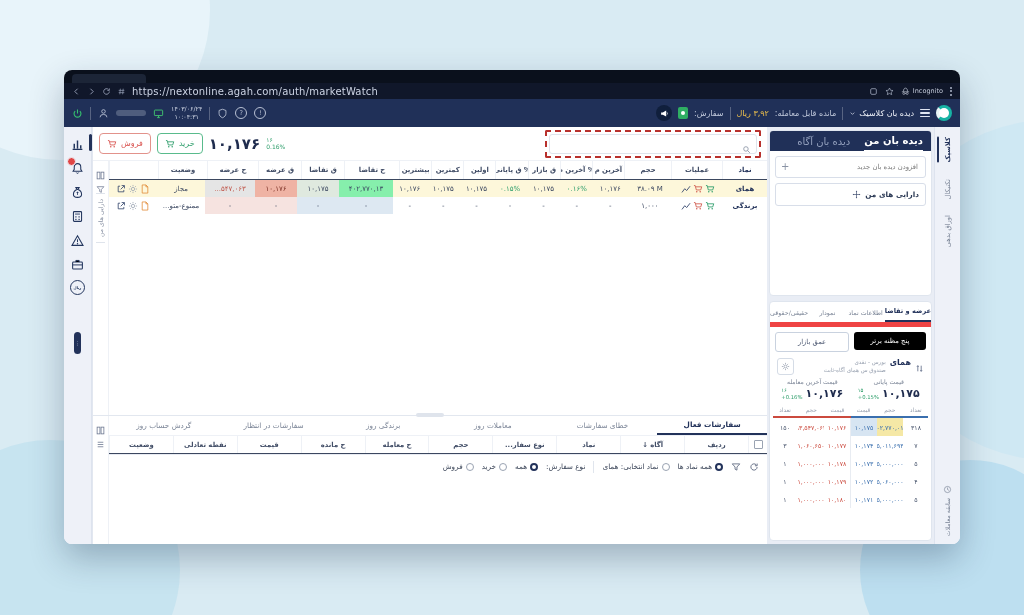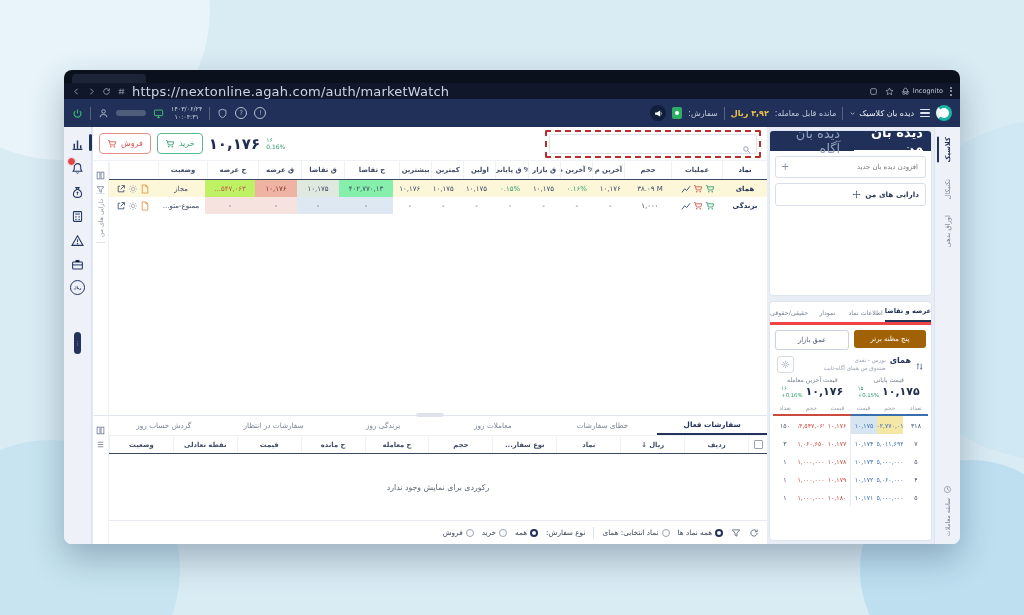--- a/index.html
+++ b/index.html
@@ -12,35 +12,35 @@
   .c4{width:220px;height:220px;left:860px;top:460px;background:#bddff0}
 
   
   .win{position:absolute;left:64px;top:70px;width:896px;height:474px;border-radius:8px;overflow:hidden;
        box-shadow:0 14px 34px rgba(20,40,70,.30);display:flex;flex-direction:column;background:#fff}
   .tabstrip{height:13px;background:#0a101c;display:flex;align-items:flex-end;padding:0 8px}
   .tab-shape{width:74px;height:9px;background:#1c2537;border-radius:4px 4px 0 0}
   .addressbar{height:16px;background:#10172a;display:flex;align-items:center;gap:6px;padding:0 8px;color:#9aa4ba;font-size:7px}
   .navic{width:9px;height:9px;flex:0 0 auto}
   .navic svg{width:100%;height:100%}
-  .url{color:#cdd4e4;font-size:13px;letter-spacing:.2px}
+  .url{color:#cdd4e4;font-size:10px;letter-spacing:.2px}
   .abar-right{margin-left:auto;display:flex;align-items:center;gap:7px;color:#aeb7ca}
   .incog{display:flex;align-items:center;gap:3px;font-size:6.5px;color:#c4cbda}
   .kebab{display:flex;flex-direction:column;gap:1.5px}
   .kebab i{width:2px;height:2px;border-radius:50%;background:#aeb7ca}
 
   
   .appheader{height:28px;background:#203058;display:flex;direction:rtl;align-items:center;gap:6px;padding:0 8px;color:#e8ecf5;font-size:8px}
   .logo{width:16px;height:16px;border-radius:50%;background:#fff;border:3px solid #17b3a4;border-left-color:#e8f6f5;box-sizing:border-box}
   .hamb{display:flex;flex-direction:column;gap:2px;cursor:pointer}
   .hamb i{width:10px;height:1.4px;background:#dfe5f2;border-radius:1px}
   .hsel{display:flex;align-items:center;gap:3px;font-size:8px;color:#f2f5fb}
   .hdiv{width:1px;height:13px;background:rgba(255,255,255,.25)}
   .hlabel{color:#c3cbdd}
-  .hval{color:#f0c24b;font-weight:bold}
+  .hval{color:#f0c24b;font-weight:normal}
   .gbadge{width:10px;height:12px;background:#2fae63;border-radius:2px;display:flex;align-items:center;justify-content:center}
   .gbadge i{width:4px;height:4px;background:#fff;border-radius:50%}
   .mega{width:16px;height:16px;border-radius:50%;background:#101f3c;display:flex;align-items:center;justify-content:center;color:#fff}
   .mega svg{width:9px;height:9px}
   .hspacer{flex:1}
   .hleft{display:flex;direction:ltr;align-items:center;gap:7px}
   .hic{width:11px;height:11px;color:#b6bfd2}
   .hic svg{width:100%;height:100%}
   .pwr{color:#35c06f}
   .mon{color:#3fbf6f}
@@ -94,21 +94,21 @@
   .c-sprice{flex:0 0 40px}
   .c-svol{flex:0 0 48px}
   .c-status{flex:0 0 46px}
   .c-acts{flex:0 0 46px}
   .ltr{direction:ltr}
   .pos{color:#2e9e6b}
   .r0{background:#fdf7da}
   .r0 .c-dvol{background:#86efac}
   .r0 .c-dprice{background:#dfe9df}
   .r0 .c-sprice{background:#efb3a4;color:#7c2f24}
-  .r0 .c-svol{background:#bef264;color:#c0564a}
+  .r0 .c-svol{background:#e5e5e5;color:#c0564a}
   .r1 .c-dvol,.r1 .c-dprice{background:#dde8f2}
   .r1 .c-sprice,.r1 .c-svol{background:#f6e3e0}
   .ticon{width:10px;height:10px;display:inline-flex}
   .ticon svg{width:100%;height:100%}
   .main-empty{flex:1;background:#fff}
 
   .bpanel{position:relative;height:128px;border-top:1px solid #e2e7ef;display:flex}
   .grip{position:absolute;top:-3px;left:50%;transform:translateX(-50%);width:28px;height:4px;border-radius:2px;background:#dfe4ec}
   .bp-col{flex:1;display:flex;flex-direction:column;direction:rtl;min-width:0}
   .btabs{display:flex;height:19px;border-bottom:1px solid #eef1f6}
@@ -125,37 +125,37 @@
   .radio{width:8px;height:8px;border:1px solid #9aa3b2;border-radius:50%;box-sizing:border-box;flex:0 0 auto}
   .radio.on{border:2.5px solid #22325a}
   .ritem{display:flex;align-items:center;gap:3px;cursor:pointer}
   .sep{width:1px;height:12px;background:#e0e5ed}
 
   
   .rightcol{width:163px;display:flex;flex-direction:column;gap:5px;padding:3px 2px;direction:rtl}
   .card{background:#fff;border:1px solid #dfe5ee;border-radius:4px;overflow:hidden}
   .card1{height:164px;display:flex;flex-direction:column}
   .c1head{height:20px;background:#203058;display:flex;align-items:center;padding:0 8px;gap:14px}
-  .wtab{font-size:13px;color:#93a0bd;height:100%;display:flex;align-items:center;cursor:pointer}
+  .wtab{font-size:10px;color:#93a0bd;height:100%;display:flex;align-items:center;cursor:pointer}
   .wtab.active{color:#fff;font-weight:bold;border-bottom:2px solid #fff}
   .c1body{padding:5px;display:flex;flex-direction:column;gap:5px}
   .addrow{height:20px;border:1px solid #d8dee9;border-radius:3px;display:flex;align-items:center;justify-content:space-between;padding:0 5px}
   .addrow input{border:0;outline:0;flex:1;font-size:6.8px;background:transparent;direction:rtl;font-family:"DejaVu Sans",sans-serif}
   .plus{color:#8a93a5;font-size:10px;line-height:1}
   .wlitem{height:21px;border:1px solid #d8dee9;border-radius:3px;display:flex;align-items:center;gap:4px;padding:0 6px;font-size:7.3px;font-weight:bold;color:#2c3a55;cursor:pointer}
   .mvic{width:9px;height:9px;color:#3b4a6d}
   .mvic svg{width:100%;height:100%}
 
   .card2{flex:1;display:flex;flex-direction:column;min-height:0}
-  .dtabs{display:flex;height:20px;border-bottom:3px solid #ef4444}
+  .dtabs{display:flex;height:20px;border-bottom:5px solid #ef4444}
   .dtab{flex:1;display:flex;align-items:center;justify-content:center;font-size:6.3px;color:#7a8496;cursor:pointer;white-space:nowrap}
   .dtab.active{color:#22325a;font-weight:bold;border-bottom:2px solid #22325a;font-size:6.6px}
   .qbtns{display:flex;gap:5px;padding:5px 5px 3px}
   .qb{flex:1;height:18px;border-radius:3px;display:flex;align-items:center;justify-content:center;font-size:6.8px;cursor:pointer}
-  .qb.fill{background:#a16207;color:#fff}
+  .qb.fill{background:#000000;color:#fff}
   .qb.line{border:1px solid #c9d2df;color:#4a5670;background:#fff}
   .symrow{display:flex;align-items:flex-start;padding:3px 7px 1px;gap:4px}
   .symname{font-size:8px;font-weight:bold;color:#22325a}
   .symsub{display:flex;flex-direction:column;font-size:5.6px;color:#98a1b0;line-height:1.5}
   .gearbtn{margin-right:auto;width:15px;height:15px;border:1px solid #d5dce6;border-radius:3px;display:flex;align-items:center;justify-content:center;color:#8a93a5;cursor:pointer}
   .gearbtn svg{width:9px;height:9px}
   .prices{display:flex;padding:2px 4px 4px}
   .phalf{flex:1;display:flex;flex-direction:column;align-items:center;gap:2px}
   .plabel{font-size:6.2px;color:#7a8496}
   .pvalrow{display:flex;align-items:center;gap:3px}
@@ -531,31 +531,30 @@
                 <div class="btab">معاملات روز</div>
                 <div class="btab">برندگی روز</div>
                 <div class="btab">سفارشات در انتظار</div>
                 <div class="btab">گردش حساب روز</div>
               </div>
             <div class="bcols" id="bcols">
                 <div class="cell cb">
                   <span class="cbbox"></span>
                 </div>
                 <div class="cell">ردیف</div>
-                <div class="cell">ریال ↓</div>
+                <div class="cell">آگاه ↓</div>
                 <div class="cell">نماد</div>
                 <div class="cell">نوع سفار...</div>
                 <div class="cell">حجم</div>
                 <div class="cell">ح معامله</div>
                 <div class="cell">ح مانده</div>
                 <div class="cell">قیمت</div>
                 <div class="cell">نقطه تعادلی</div>
                 <div class="cell">وضعیت</div>
               </div>
-            <div class="bp-empty">رکوردی برای نمایش وجود ندارد</div>
             <div class="bfoot">
               <span class="fic"><svg viewBox="0 0 16 16">
                     <path d="M13 8a5 5 0 1 1-1.6-3.7M13 2.5V6h-3.5" fill="none" stroke="currentColor" stroke-width="1.4"></path>
                   </svg></span>
               <span class="fic"><svg viewBox="0 0 16 16">
                     <path d="M2 3h12L9.5 8v5l-3-1.5V8z" fill="none" stroke="currentColor" stroke-width="1.3"></path>
                   </svg></span>
               <span class="ritem">
                   <span class="radio on"></span>
                   <span>همه نماد ها</span>

